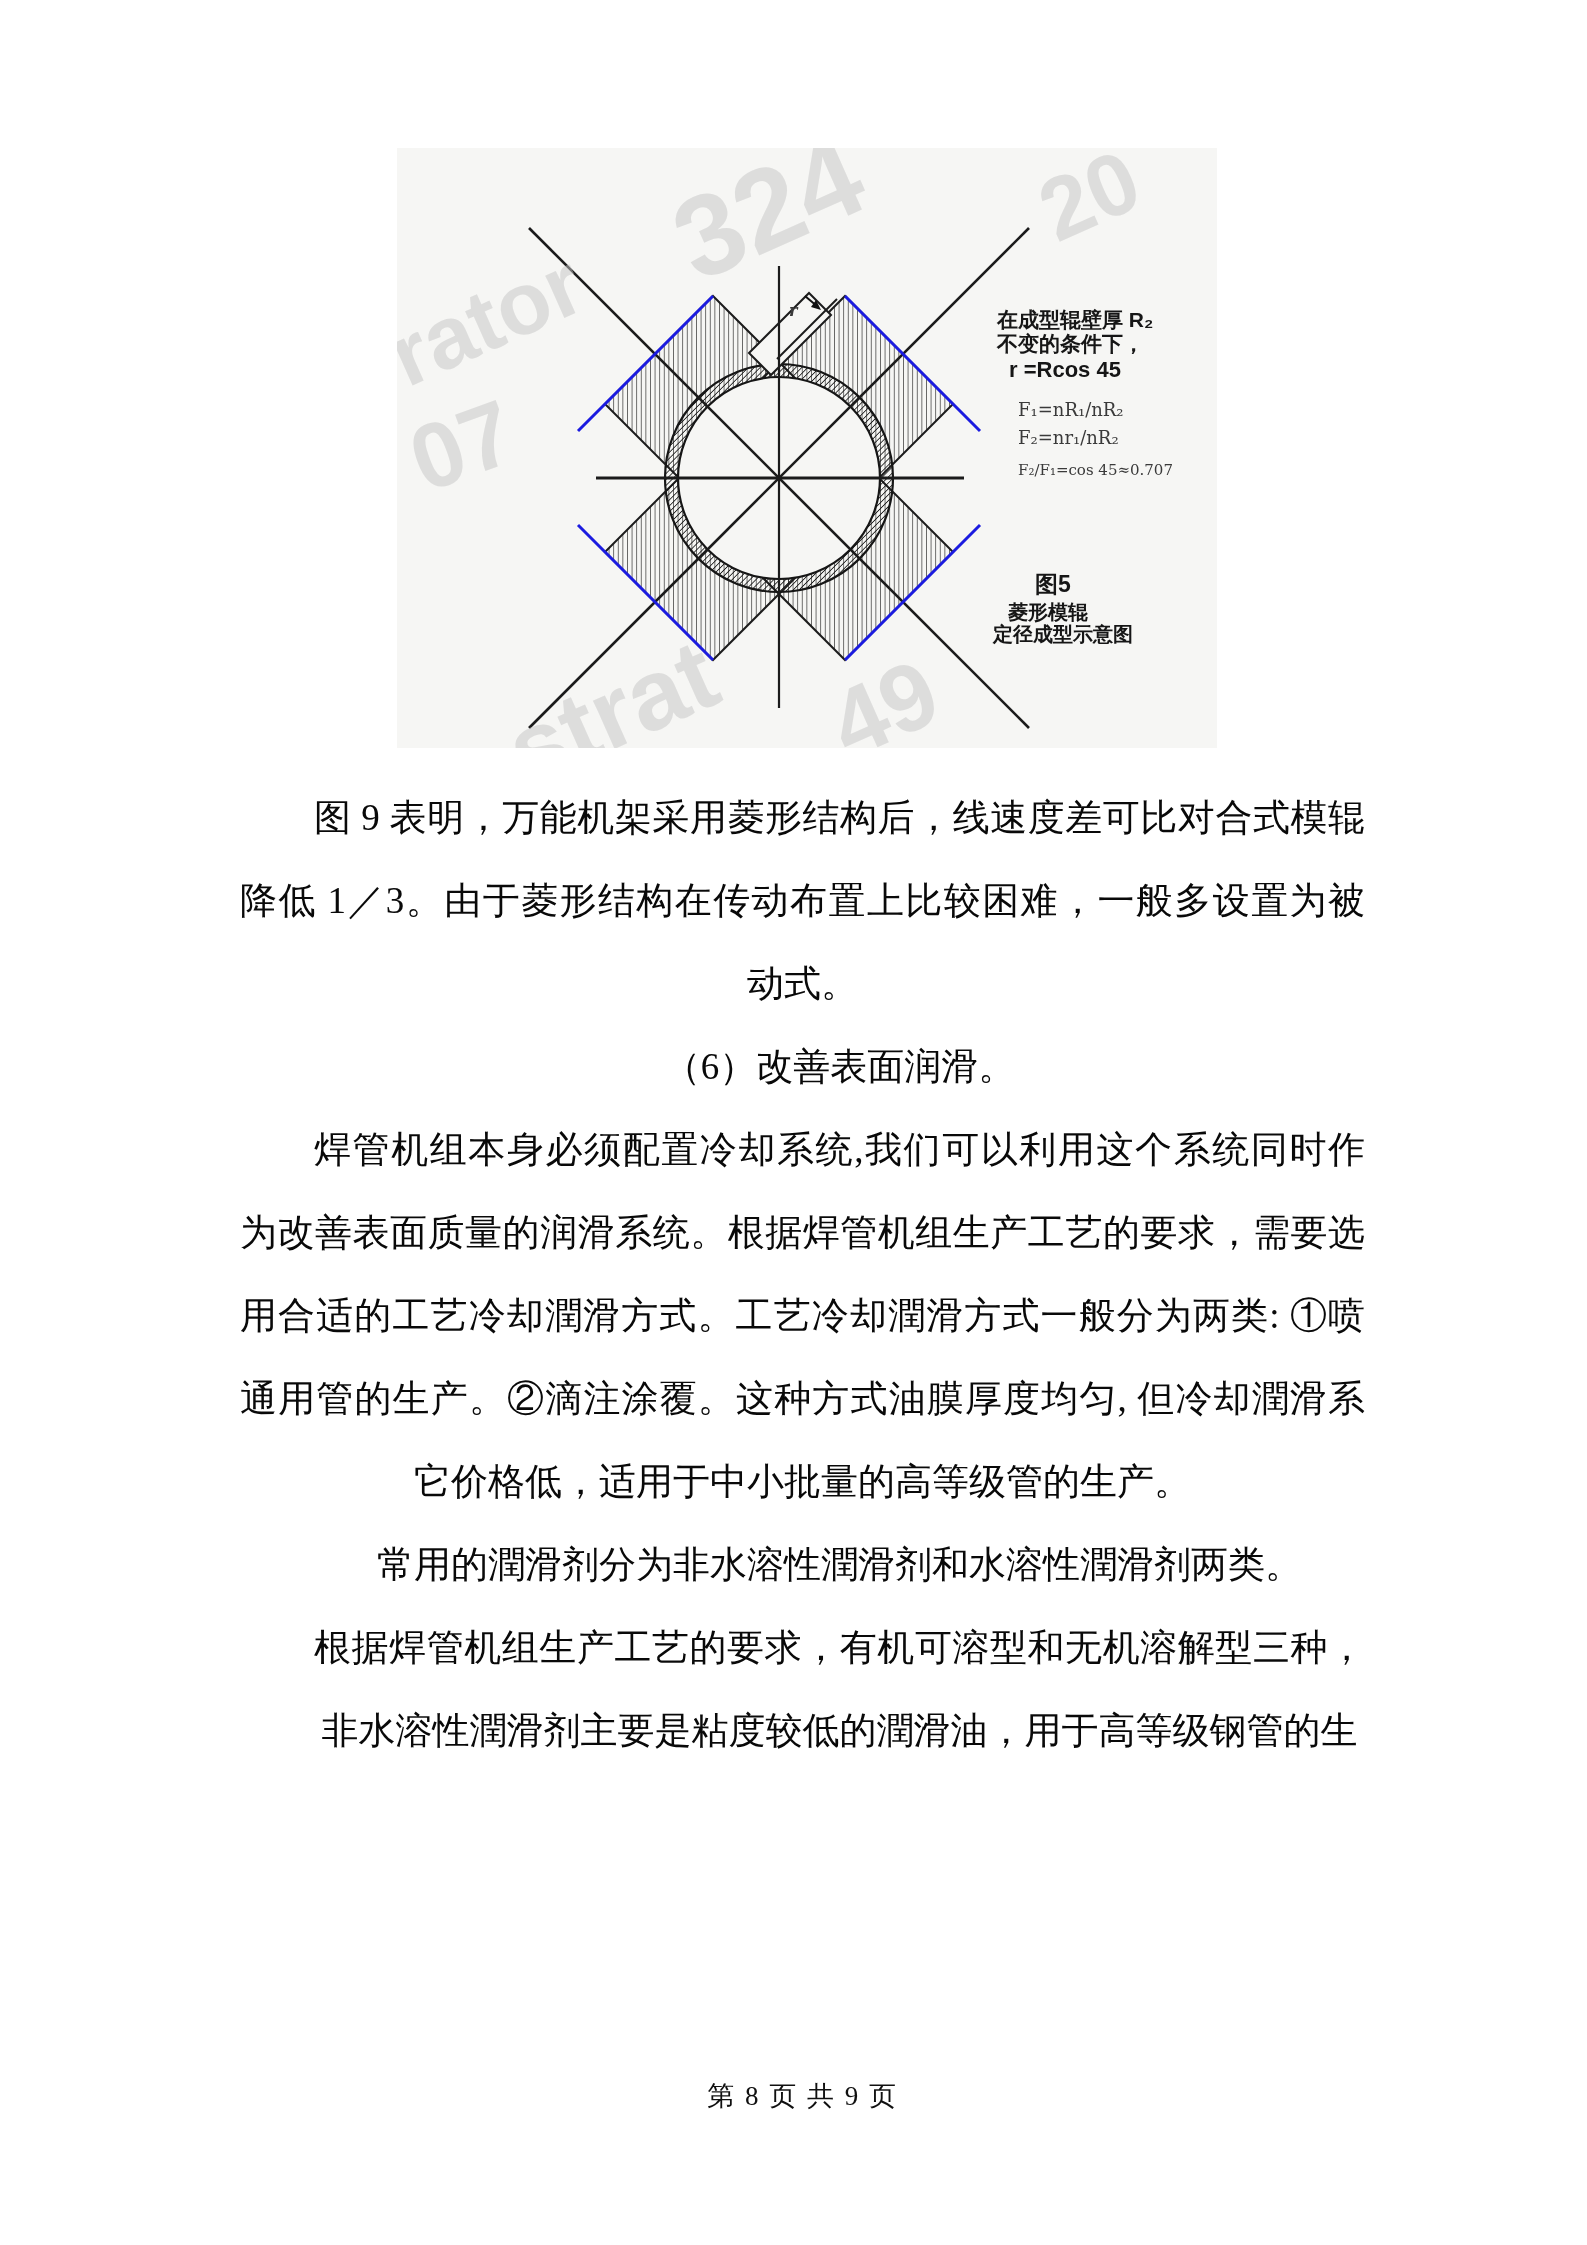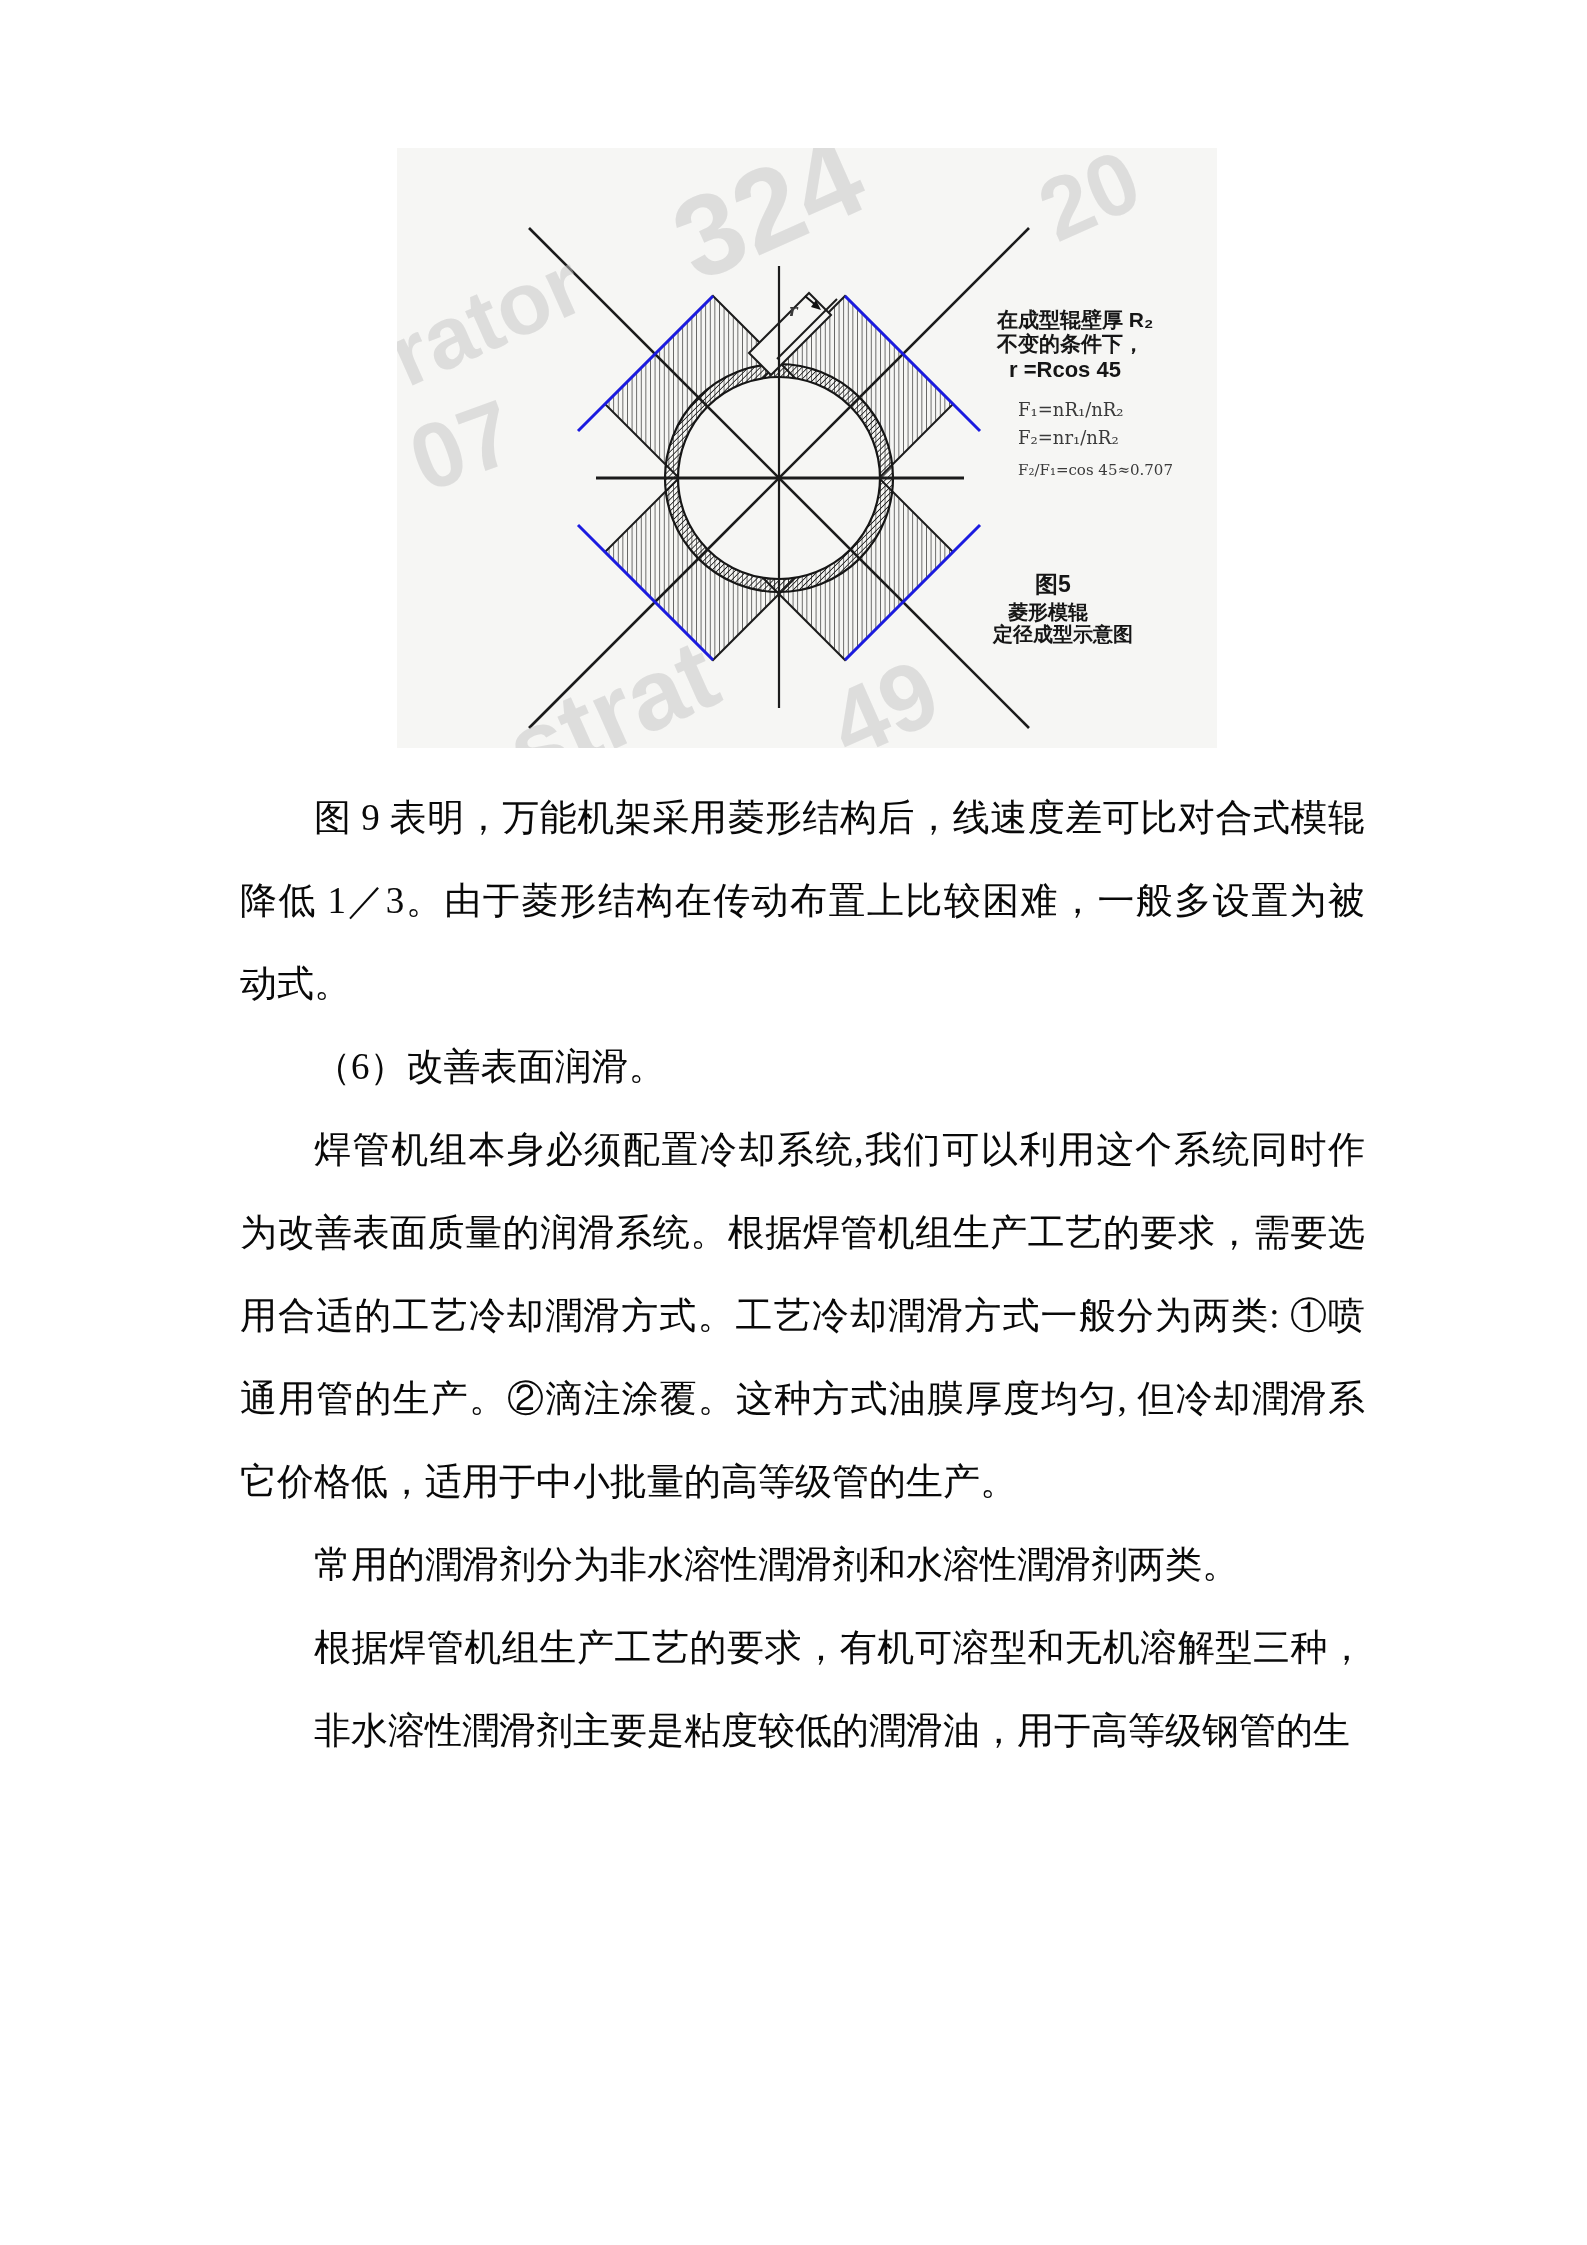--- a/index.html
+++ b/index.html
@@ -16,21 +16,21 @@
   .figure svg{display:block;width:820px;height:600px;}
   .ann-sans{font-family:"Liberation Sans","DejaVu Sans",sans-serif;font-weight:700;fill:#161616;}
   .formula{font-family:"DejaVu Serif","Liberation Serif",serif;fill:#3a3a3a;}
   .wm{font-family:"Liberation Sans","DejaVu Sans",sans-serif;font-weight:700;fill:#c6c6c6;opacity:.5;}
   
   .text-block{
     position:absolute;left:240px;top:776px;width:1125px;
   }
   .line{
     height:83px;line-height:83px;font-size:37px;color:#090909;
-    white-space:nowrap;text-align:left;
+    white-space:nowrap;text-align:center;
   }
   .line.justify{text-align:justify;text-align-last:justify;white-space:normal;}
   .line.indent{text-indent:74px;}
   
   .footer{
     position:absolute;left:240px;top:2078px;width:1125px;
     text-align:center;font-size:27px;color:#101010;letter-spacing:2px;
   }
 </style>
 </head>
@@ -117,14 +117,15 @@
       <div class="line justify indent">焊管机组本身必须配置冷却系统,我们可以利用这个系统同时作</div>
       <div class="line justify">为改善表面质量的润滑系统。根据焊管机组生产工艺的要求，需要选</div>
       <div class="line justify">用合适的工艺冷却潤滑方式。工艺冷却潤滑方式一般分为两类: ①喷</div>
       <div class="line justify">通用管的生产。②滴注涂覆。这种方式油膜厚度均匀, 但冷却潤滑系</div>
       <div class="line">它价格低，适用于中小批量的高等级管的生产。</div>
       <div class="line indent">常用的潤滑剂分为非水溶性潤滑剂和水溶性潤滑剂两类。</div>
       <div class="line justify indent">根据焊管机组生产工艺的要求，有机可溶型和无机溶解型三种，</div>
       <div class="line indent">非水溶性潤滑剂主要是粘度较低的潤滑油，用于高等级钢管的生</div>
     </div>
 
+  <div class="footer">第 8 页 共 9 页</div>
 
 </div>
 
 </body></html>

